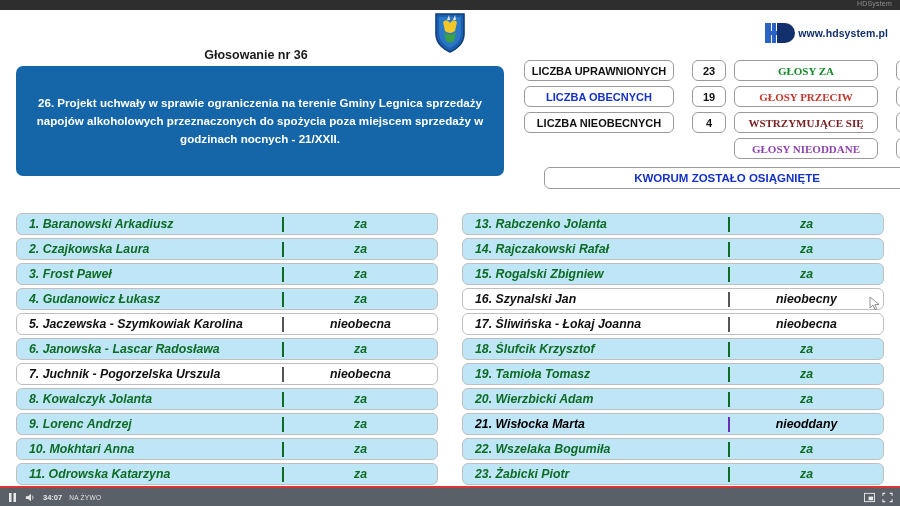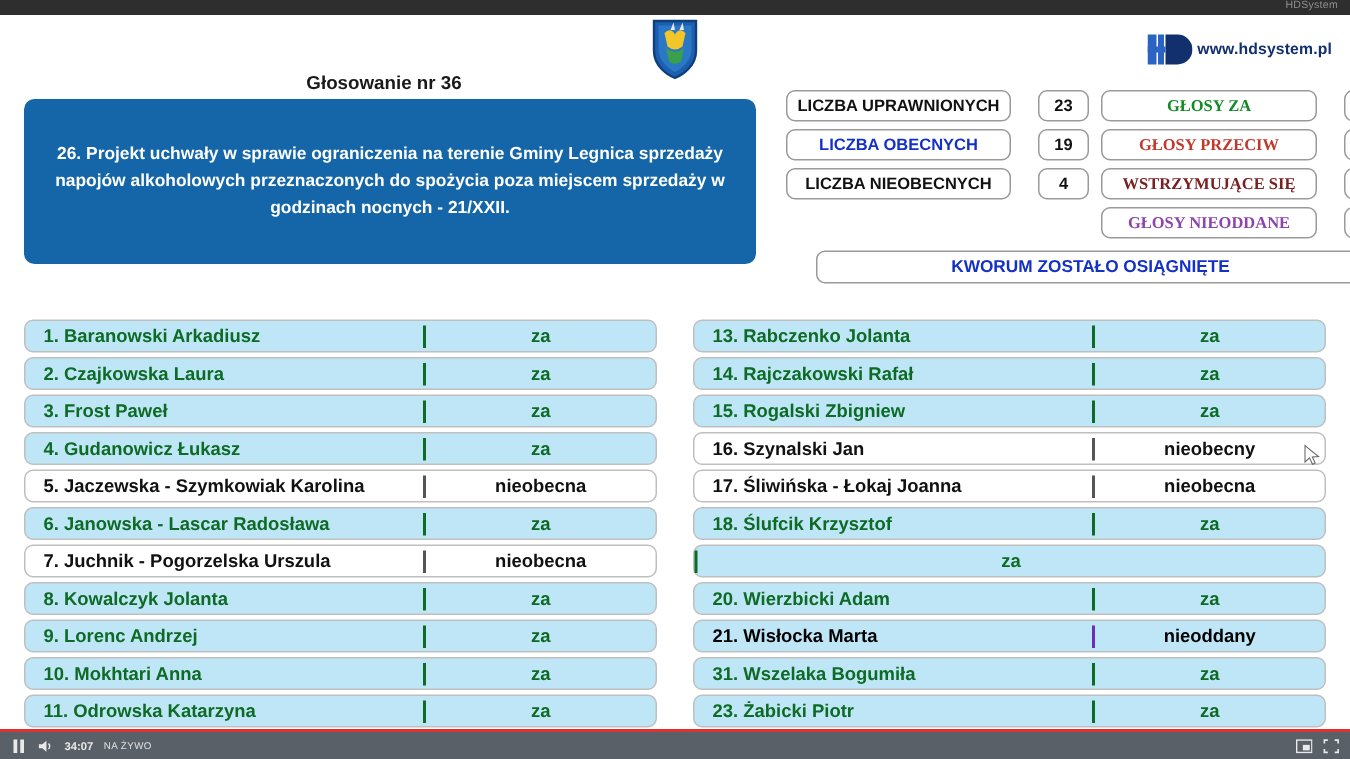--- a/index.html
+++ b/index.html
@@ -82,20 +82,21 @@
   .col { position:absolute; top:0; width:422px; }
   .col-left  { left:16px; }
   .col-right { left:462px; }
 
   .vrow {
     position:relative;
     height:22px; margin-bottom:3px;
     border:1px solid #bfbfbf; border-radius:6px;
     display:flex; align-items:center;
     background:#bfe6f7;
+    font-style:italic;
   }
   .vrow.absent { background:#ffffff; }
   .vname {
     flex:0 0 265px; padding-left:12px;
     font-size:12.3px; font-weight:bold; color:#0d6b25;
     white-space:nowrap; overflow:hidden;
   }
   .vsep { width:2px; height:15px; background:#0d6b25; }
   .vvote {
     flex:1; text-align:center;
@@ -293,35 +294,36 @@
             <div class="vname">17. Śliwińska - Łokaj Joanna</div>
             <div class="vsep"></div>
             <div class="vvote">nieobecna</div>
           </div>
           <div class="vrow ">
             <div class="vname">18. Ślufcik Krzysztof</div>
             <div class="vsep"></div>
             <div class="vvote">za</div>
           </div>
           <div class="vrow ">
+            <div class="vname">19. Tamioła Tomasz</div>
             <div class="vsep"></div>
             <div class="vvote">za</div>
           </div>
           <div class="vrow ">
             <div class="vname">20. Wierzbicki Adam</div>
             <div class="vsep"></div>
             <div class="vvote">za</div>
           </div>
           <div class="vrow notcast">
             <div class="vname">21. Wisłocka Marta</div>
             <div class="vsep"></div>
             <div class="vvote">nieoddany</div>
           </div>
           <div class="vrow ">
-            <div class="vname">31. Wszelaka Bogumiła</div>
+            <div class="vname">22. Wszelaka Bogumiła</div>
             <div class="vsep"></div>
             <div class="vvote">za</div>
           </div>
           <div class="vrow ">
             <div class="vname">23. Żabicki Piotr</div>
             <div class="vsep"></div>
             <div class="vvote">za</div>
           </div>
         </div>
     </div>

